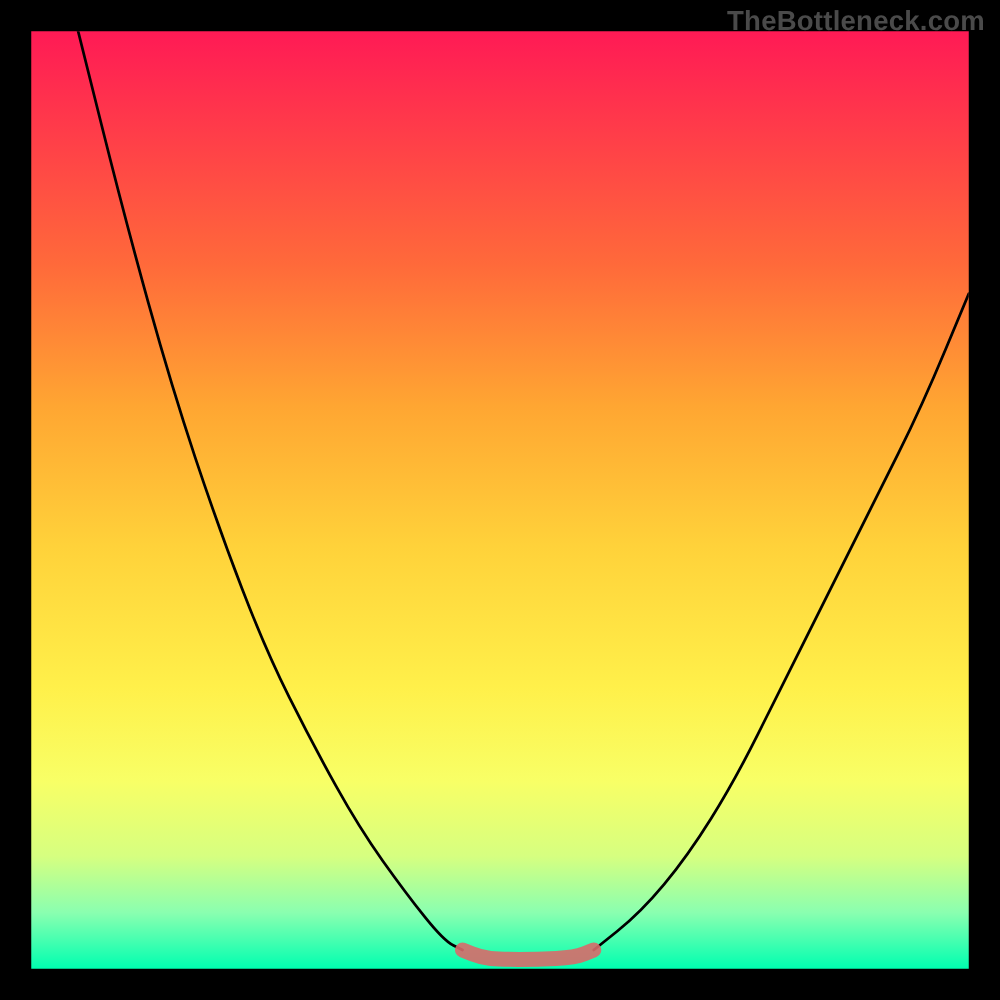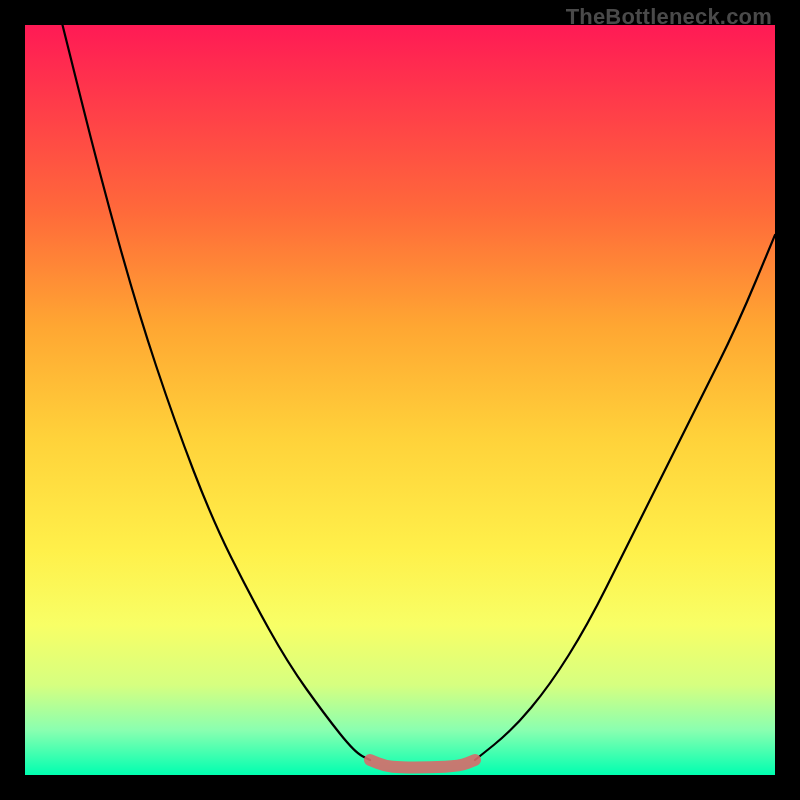--- a/index.html
+++ b/index.html
@@ -27,21 +27,21 @@
       #fff04a 70%,
       #f8ff66 80%,
       #d6ff80 88%,
       #8affb0 94%,
       #00ffb0 100%
     );
   }
   .watermark {
     position: absolute;
     top: 4px;
-    right: 28px;
+    right: 12px;
     color: #4a4a4a;
     font-size: 22px;
     font-weight: 600;
     letter-spacing: 0.2px;
     background: transparent;
     z-index: 5;
   }
   svg.plot {
     position: absolute;
     left: 0;

